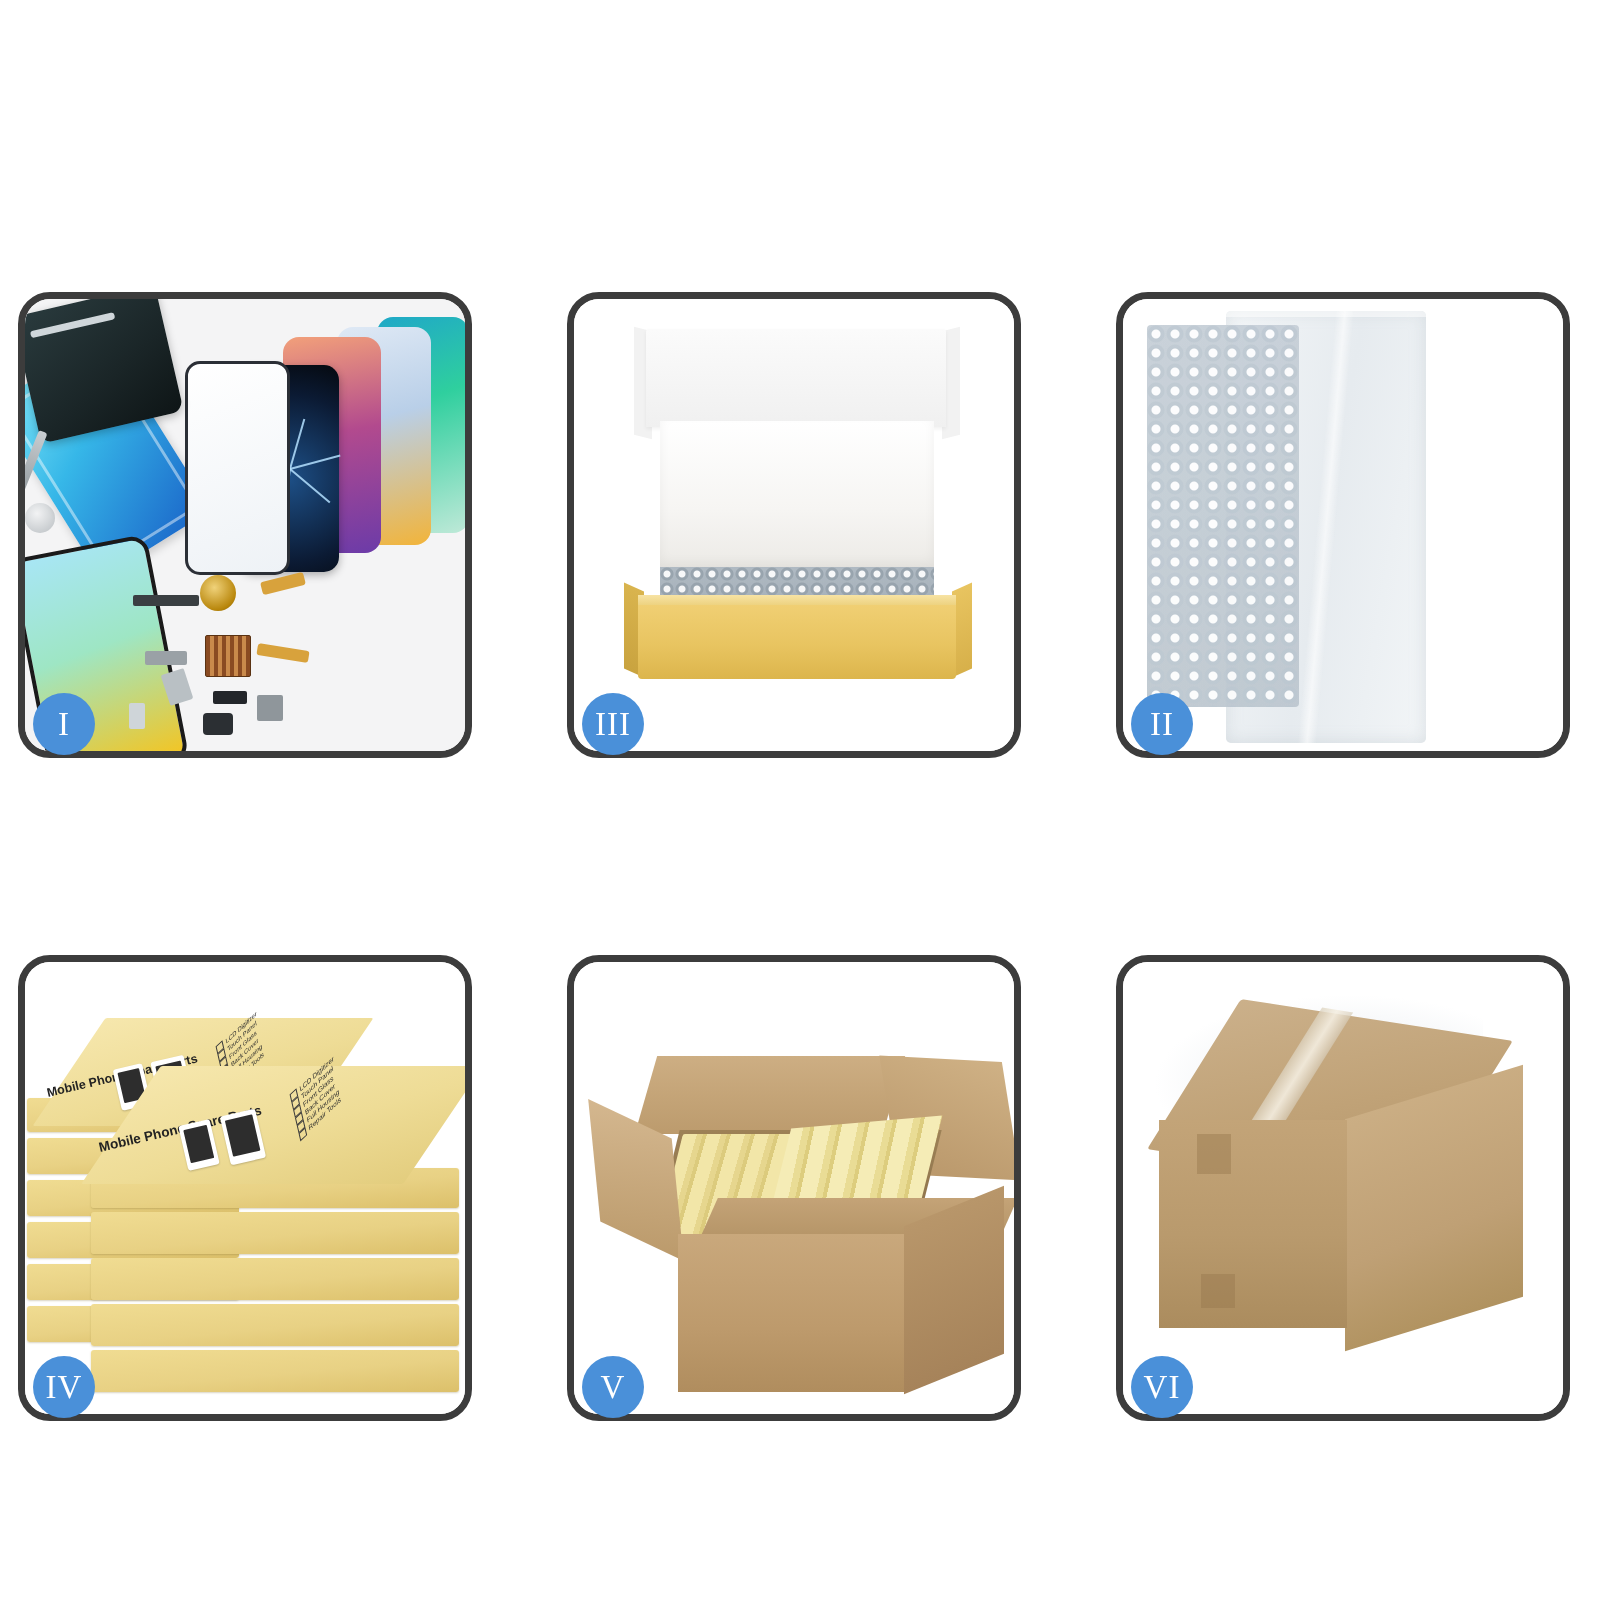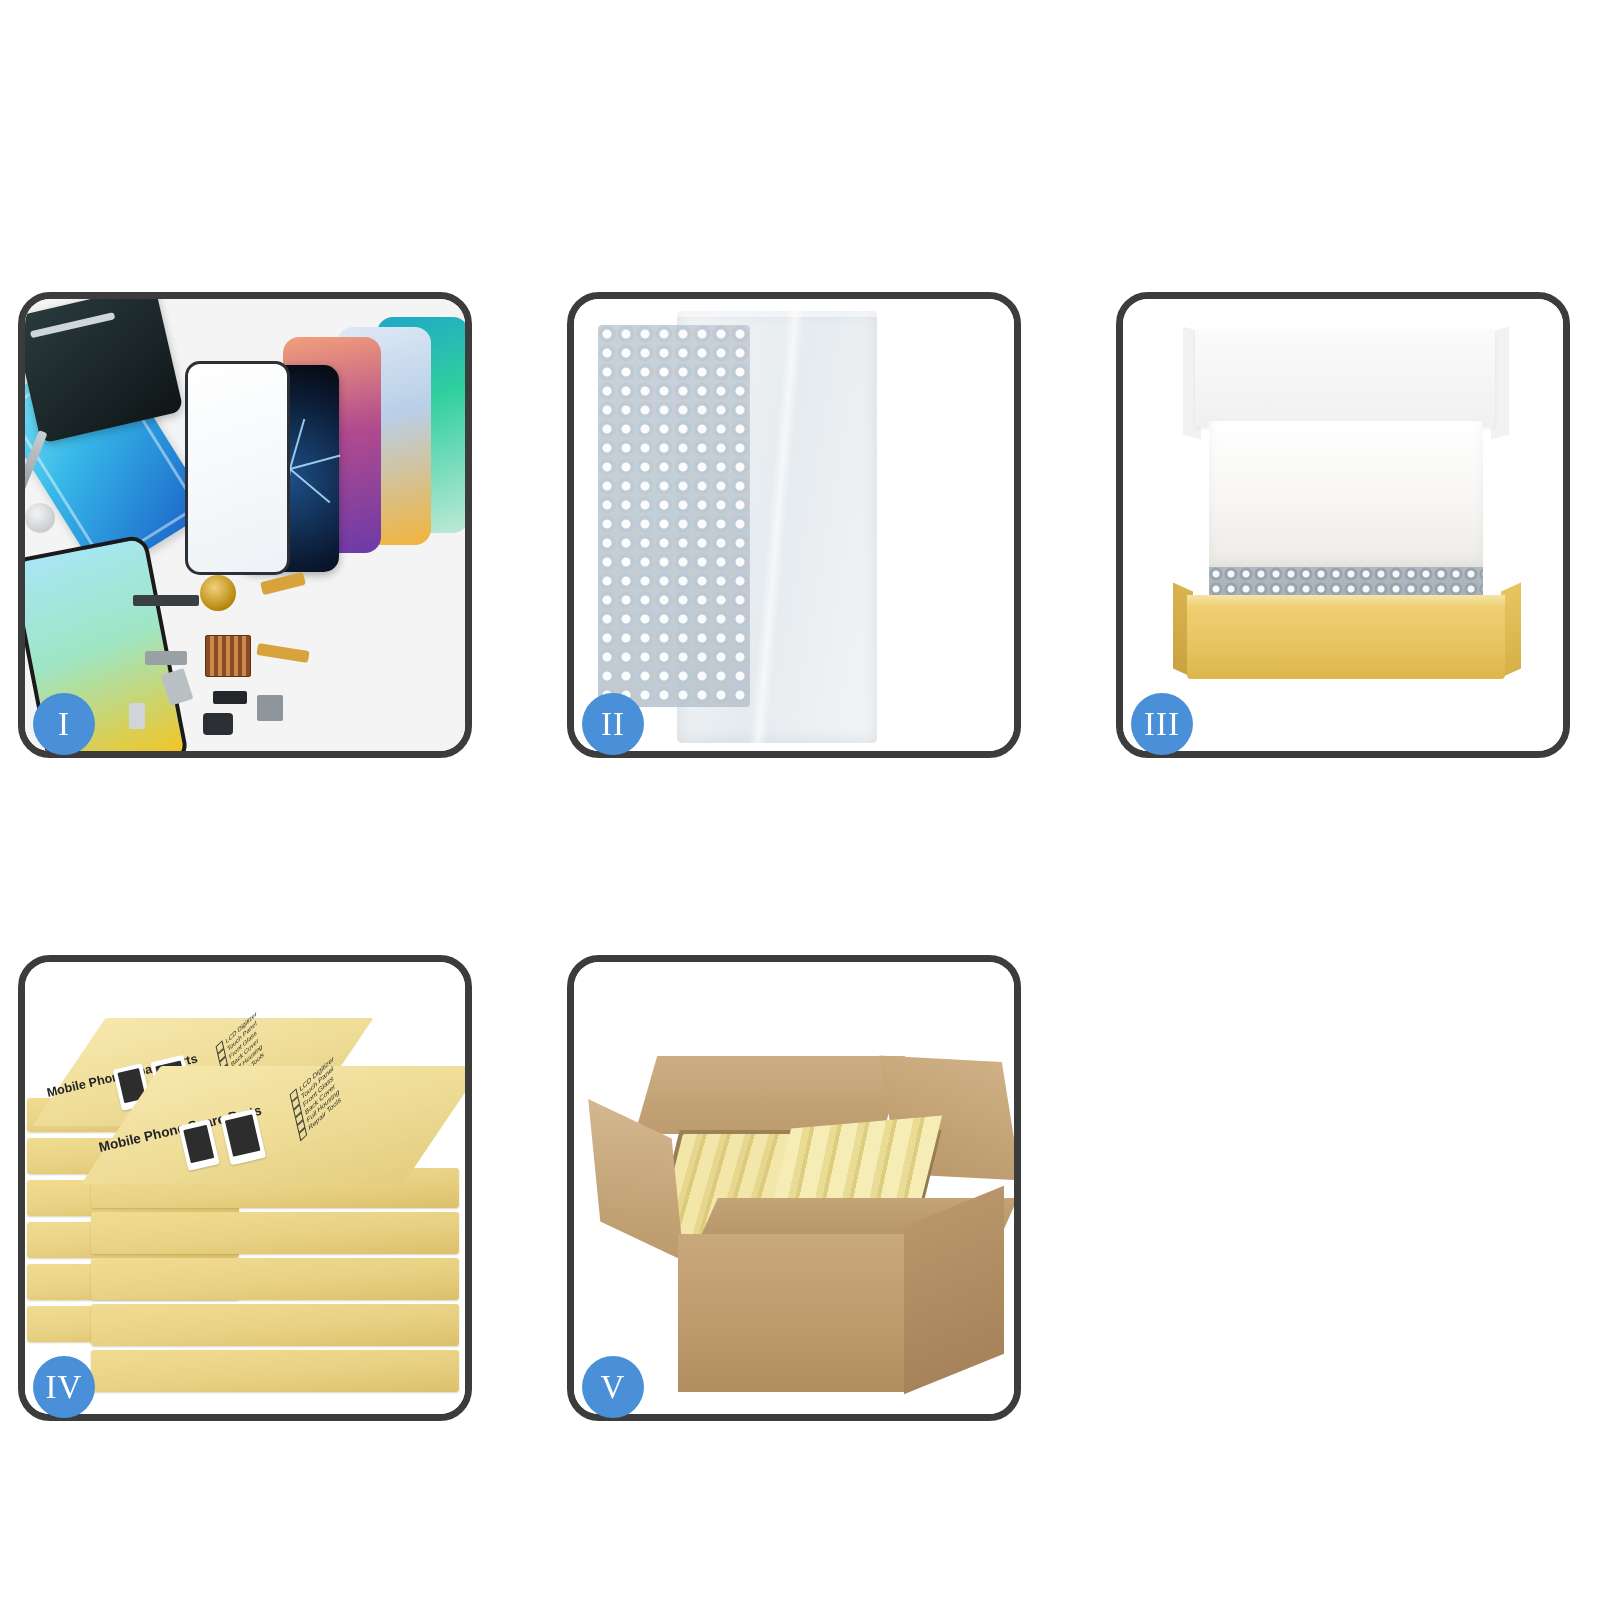--- a/index.html
+++ b/index.html
@@ -371,41 +371,41 @@
         <div class="chip" style="left:232px;top:396px;width:26px;height:26px;background:#8f969b;"></div>
         <div class="chip" style="left:104px;top:404px;width:16px;height:26px;background:#cfd5d9;"></div>
         <div class="chip" style="left:178px;top:414px;width:30px;height:22px;background:#2b2f33;border-radius:4px;"></div>
         <div class="tool"></div>
         <div class="tool-tip"></div>
       </div>
       <div class="badge">I</div>
     </div>
 
     <div class="panel">
-      <div class="panel-inner p2">
-        <div class="wrapbag"></div>
-        <div class="bubbles"></div>
-        <div class="bag-seam"></div>
-      </div>
-      <div class="badge">II</div>
-    </div>
-
-    <div class="panel">
       <div class="panel-inner p3">
         <div class="lid3-l"></div>
         <div class="lid3-r"></div>
         <div class="lid3"></div>
         <div class="foam3"></div>
         <div class="inner3"></div>
         <div class="boxleft3"></div>
         <div class="boxright3"></div>
         <div class="boxtoprim3"></div>
         <div class="boxfront3"></div>
       </div>
       <div class="badge">III</div>
+    </div>
+
+    <div class="panel">
+      <div class="panel-inner p2">
+        <div class="wrapbag"></div>
+        <div class="bubbles"></div>
+        <div class="bag-seam"></div>
+      </div>
+      <div class="badge">II</div>
     </div>
 
     <div class="panel">
       <div class="panel-inner p4">
 
         <div class="stackbox" style="left:2px;top:136px;width:212px;height:34px;"></div>
         <div class="stackbox" style="left:2px;top:176px;width:212px;height:36px;"></div>
         <div class="stackbox" style="left:2px;top:218px;width:212px;height:36px;"></div>
         <div class="stackbox" style="left:2px;top:260px;width:212px;height:36px;"></div>
         <div class="stackbox" style="left:2px;top:302px;width:212px;height:36px;"></div>
@@ -490,15 +490,27 @@
         <div class="c5-goods"></div>
         <div class="c5-goods2"></div>
         <div class="c5-flapleft"></div>
         <div class="c5-flapfront"></div>
         <div class="c5-front"></div>
         <div class="c5-side"></div>
       </div>
       <div class="badge">V</div>
     </div>
 
+    <div class="panel">
+      <div class="panel-inner p6">
+        <div class="c6-shadow"></div>
+        <div class="c6-top"></div>
+        <div class="c6-tape"></div>
+        <div class="c6-side"></div>
+        <div class="c6-front"></div>
+        <div class="c6-tab" style="left:74px;top:172px;width:34px;height:40px;"></div>
+        <div class="c6-tab" style="left:78px;top:312px;width:34px;height:34px;"></div>
+      </div>
+      <div class="badge">VI</div>
+    </div>
 
   </div>
 </div>
 
 </body></html>

